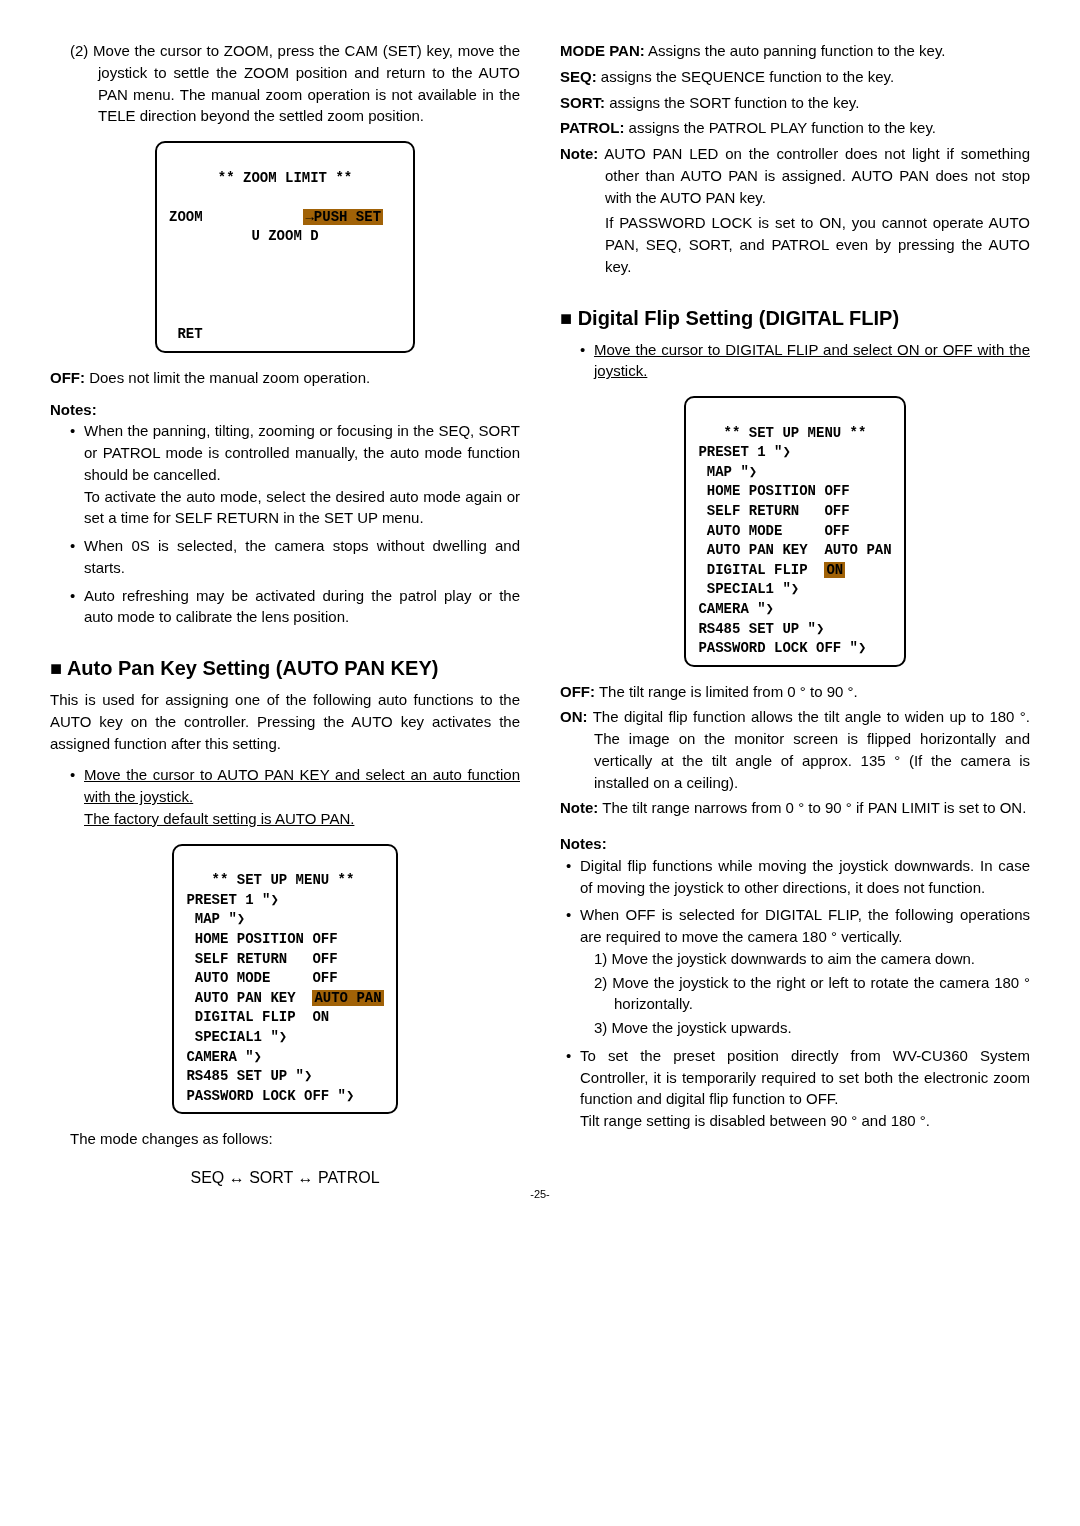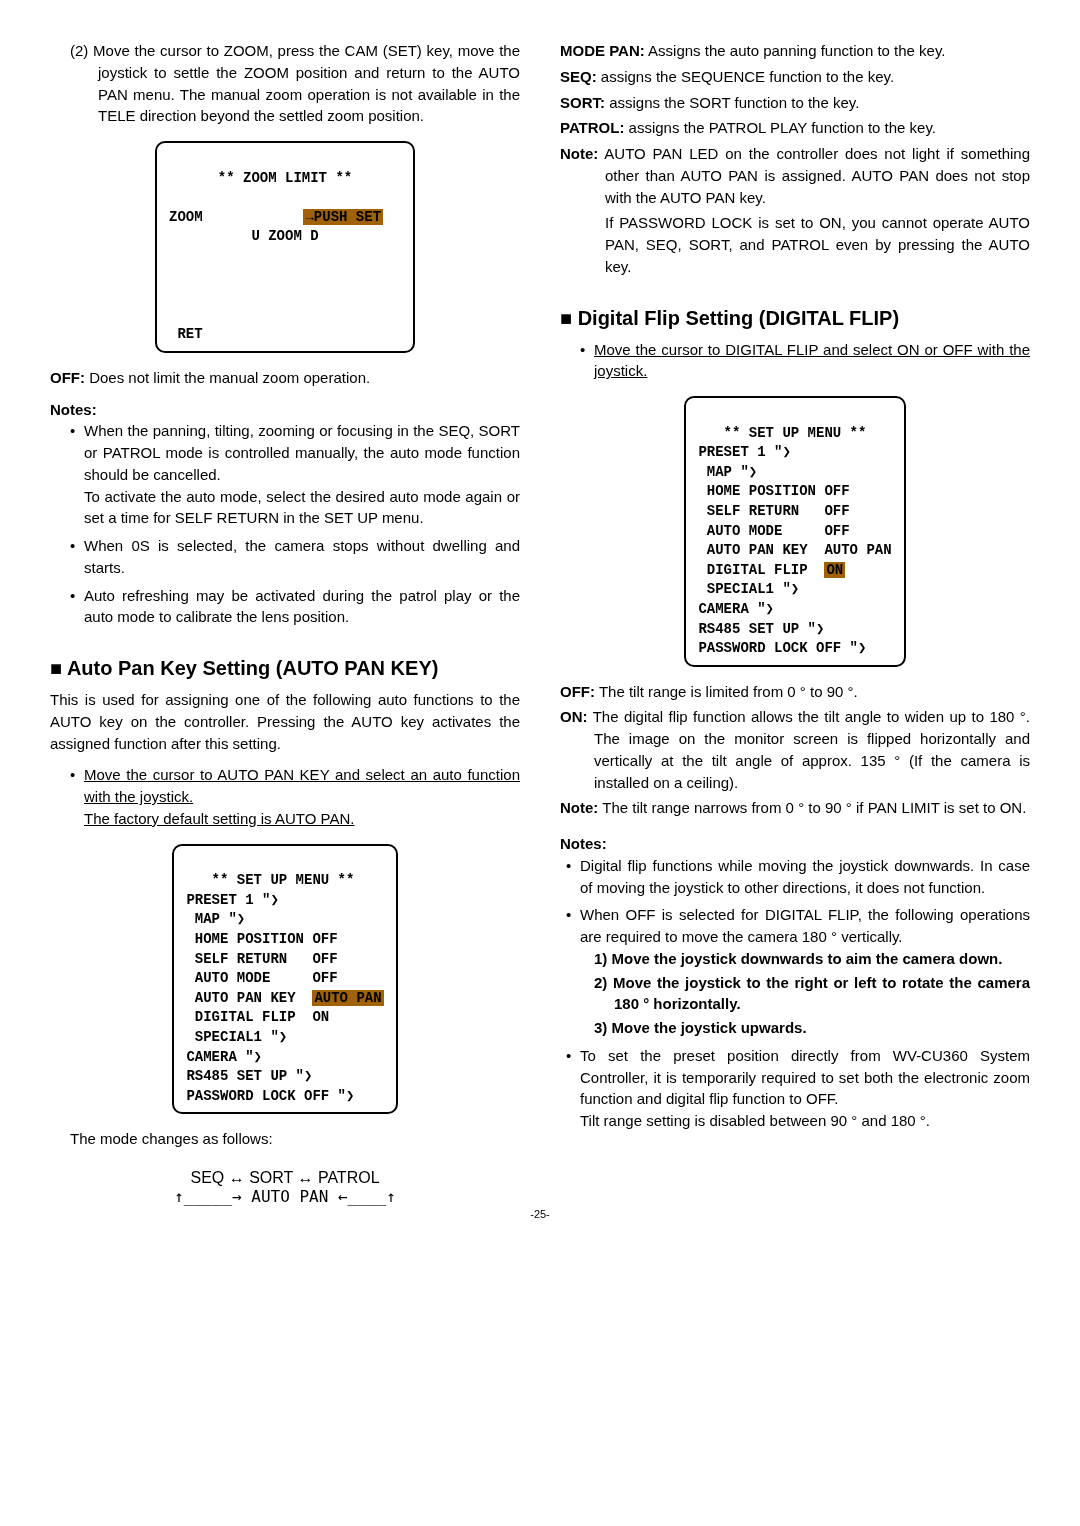--- a/index.html
+++ b/index.html
@@ -75,21 +75,20 @@
     margin: 28px 0 8px;
     line-height: 1.25;
     padding-left: 22px;
     text-indent: -22px;
   }
   .numlist {
     padding-left: 54px;
     text-indent: -20px;
     text-align: justify;
     margin-bottom: 2px;
-    font-weight: bold;
   }
   .mode-diagram {
     font-family: Arial, sans-serif;
     font-size: 16px;
     text-align: center;
     margin-top: 18px;
     line-height: 1.2;
   }
   .page-num {
     text-align: center;
@@ -148,21 +147,20 @@
 <span> SPECIAL1 "❯</span>
 <span>CAMERA "❯</span>
 <span>RS485 SET UP "❯</span>
 <span>PASSWORD LOCK OFF "❯</span>
 </div>
 
     <p class="para" style="padding-left:20px">The mode changes as follows:</p>
 
     <div class="mode-diagram">
       <div>SEQ ↔ SORT ↔ PATROL</div>
-      <div style="font-family:monospace">↑_____→ AUTO PAN ←____↑</div>
     </div>
   </div>
 
   <div class="col">
     <p class="def-block wide"><b>MODE PAN:</b><span> Assigns the auto panning function to the key.</span></p>
     <p class="def-block"><b>SEQ:</b><span> assigns the SEQUENCE function to the key.</span></p>
     <p class="def-block"><b>SORT:</b><span> assigns the SORT function to the key.</span></p>
     <p class="def-block wide"><b>PATROL:</b><span> assigns the PATROL PLAY function to the key.</span></p>
     <p class="def-block wide"><b>Note:</b><span> AUTO PAN LED on the controller does not light if something other than AUTO PAN is assigned. AUTO PAN does not stop with the AUTO PAN key.</span></p>
     <p class="para" style="padding-left:45px">If PASSWORD LOCK is set to ON, you cannot operate AUTO PAN, SEQ, SORT, and PATROL even by pressing the AUTO key.</p>

